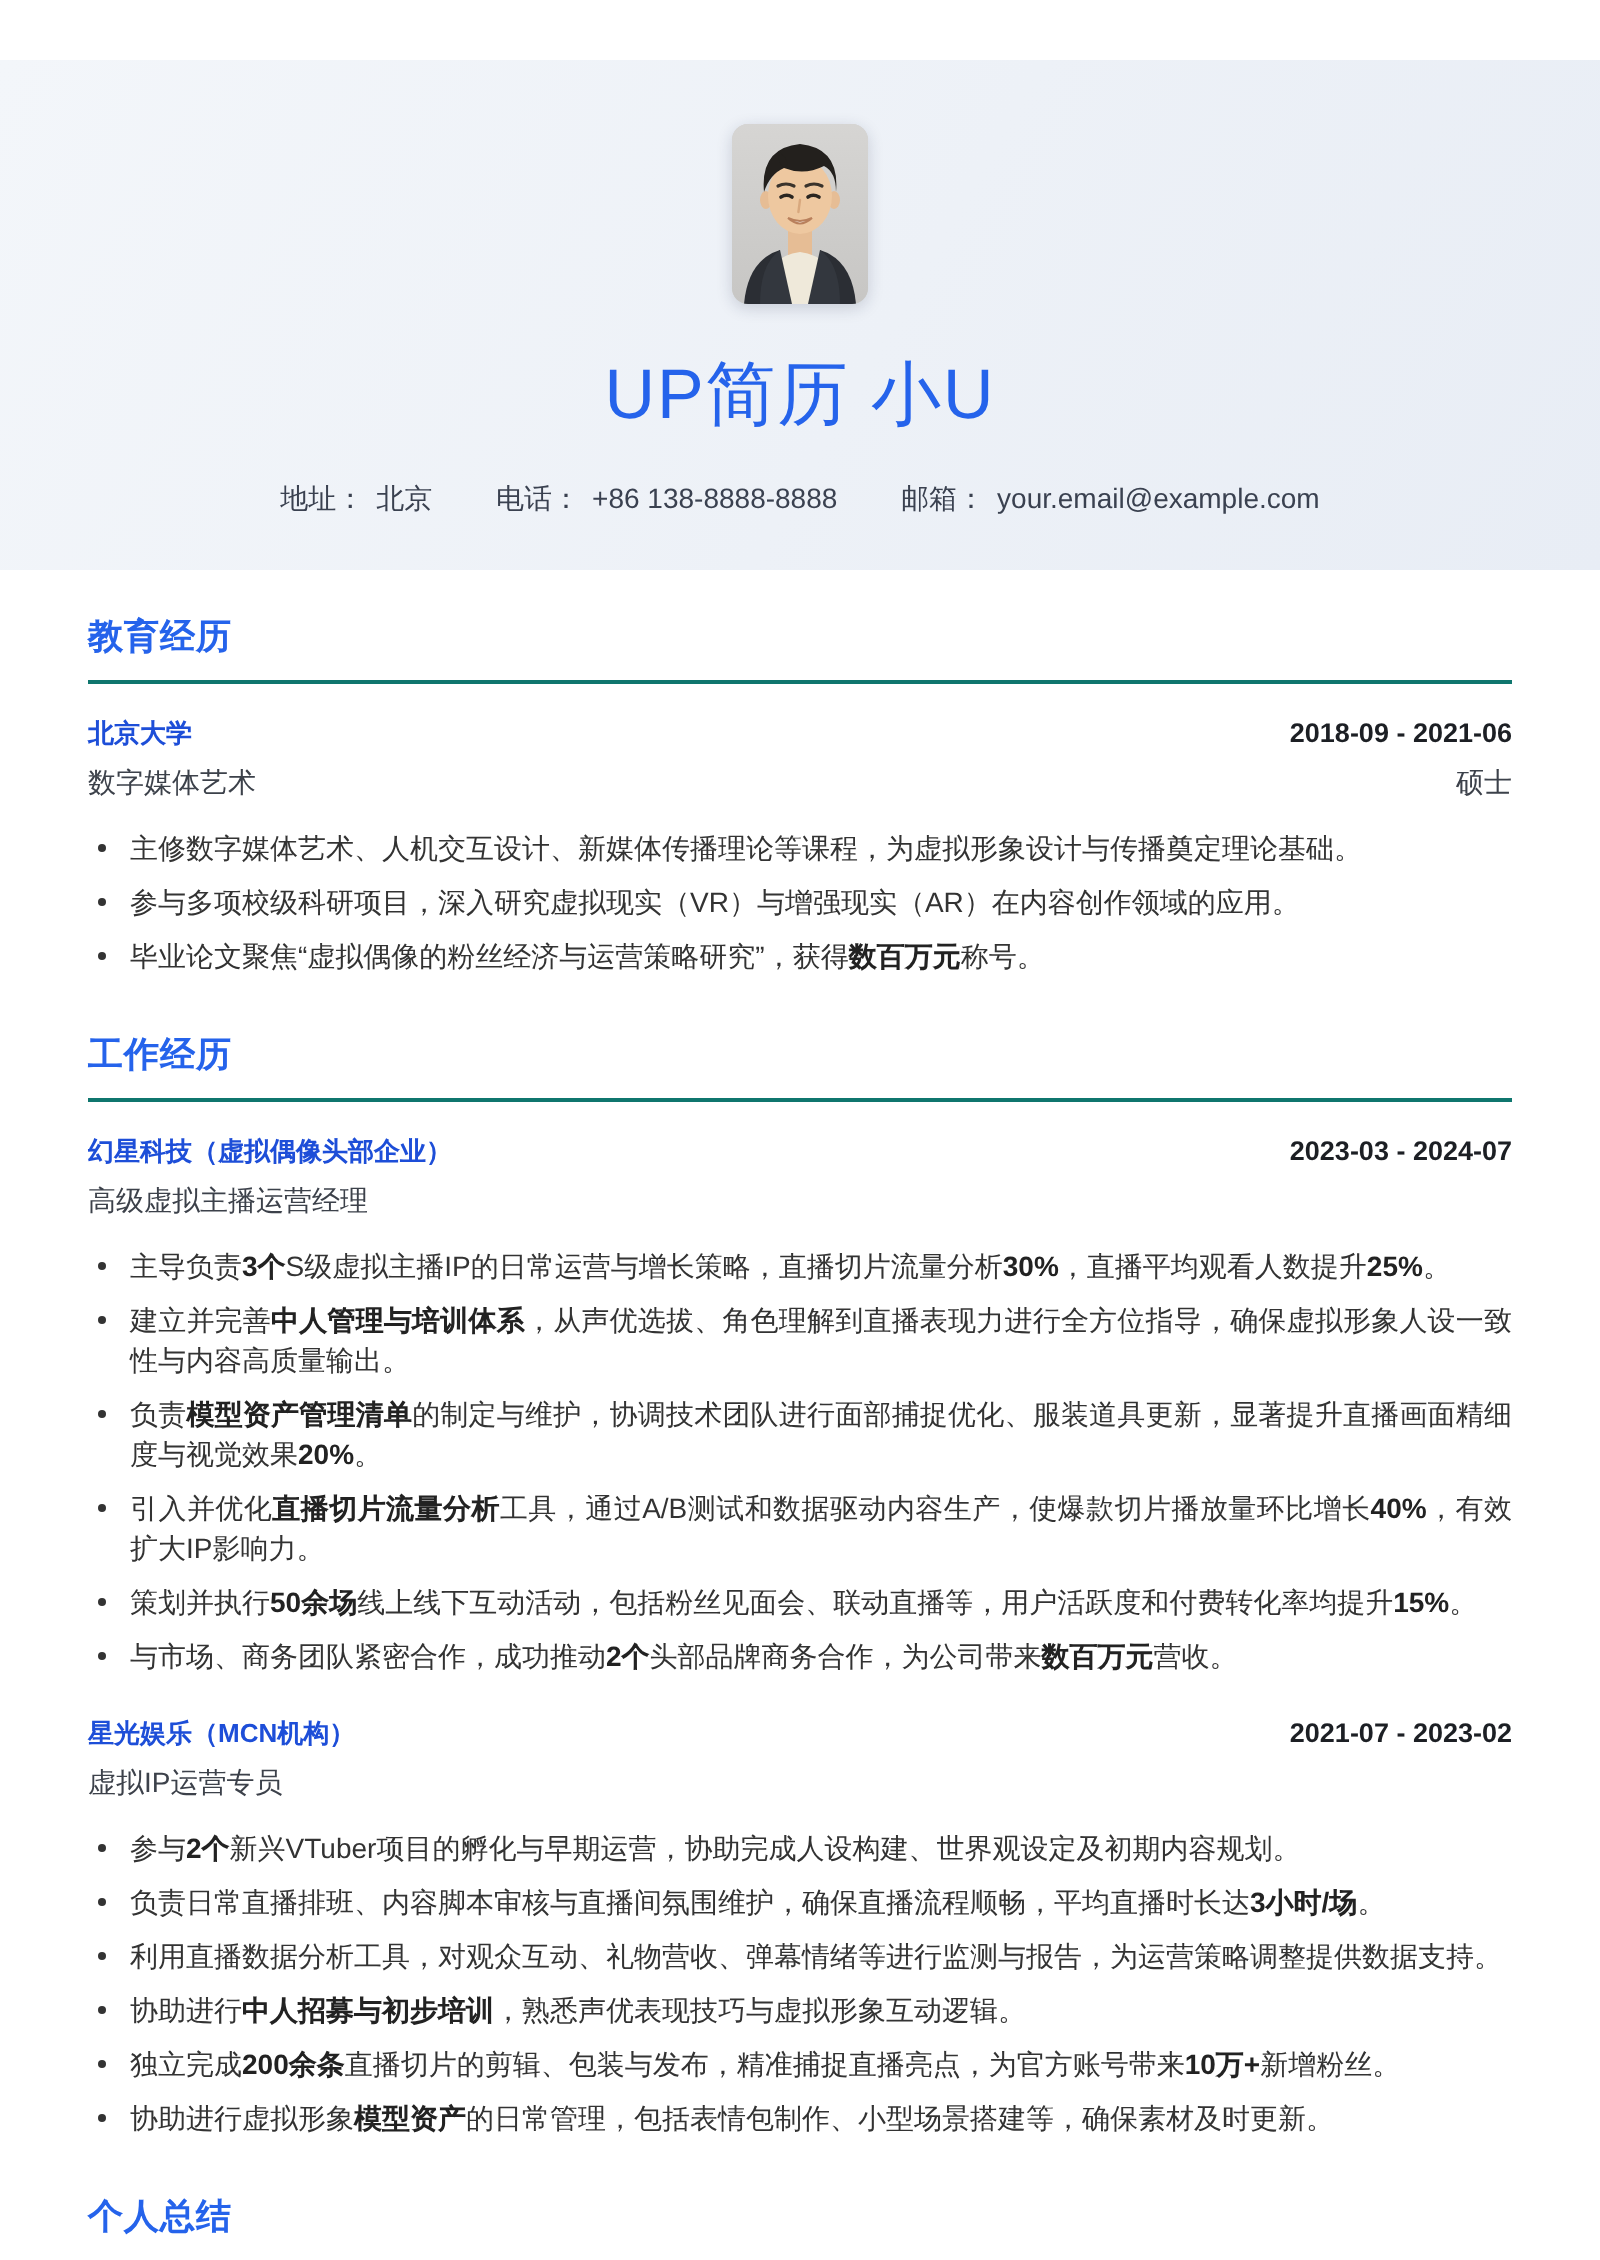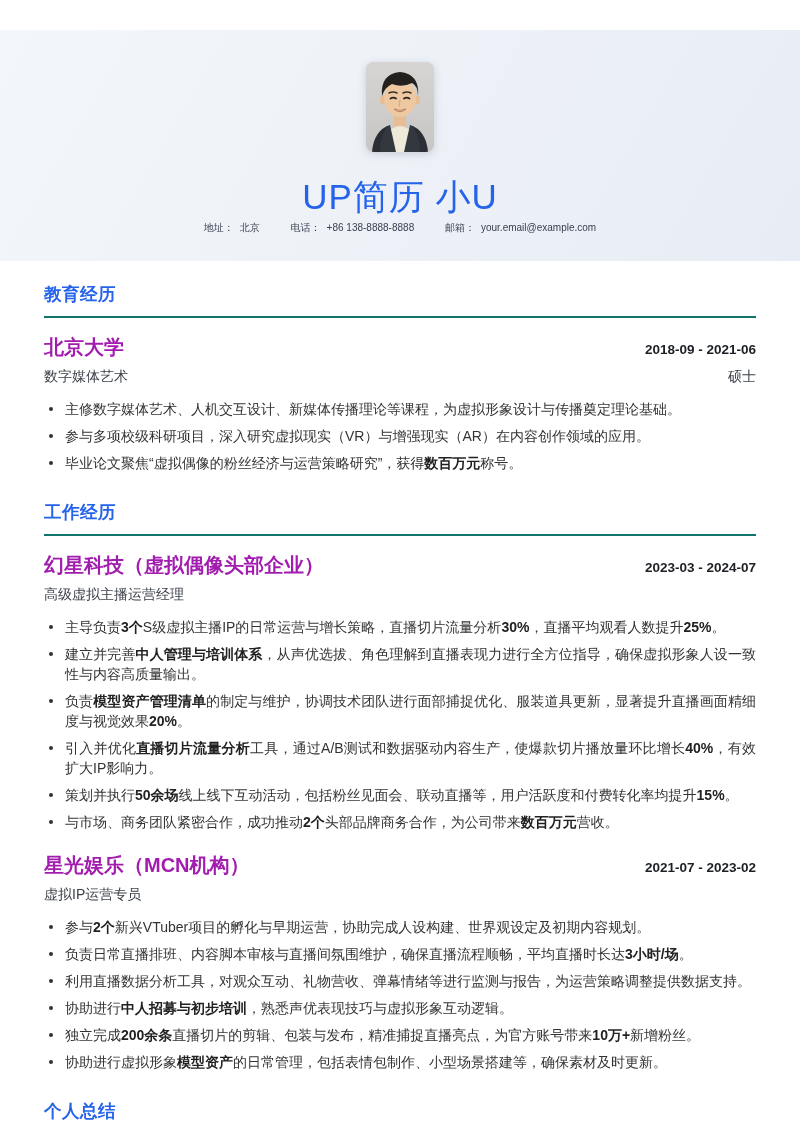--- a/index.html
+++ b/index.html
@@ -32,21 +32,22 @@
     background: #d2d1cf;
   }
   .photo svg { display: block; width: 100%; height: 100%; }
   h1.name {
     margin-top: 22px;
     font-size: 35px;
     font-weight: normal;
     letter-spacing: 1px;
   }
   .contact {
-    font-size: 10px;
+    margin-top: 20px;
+    font-size: 14px;
     color: #3a4150;
   }
   .contact .pair { margin: 0 14px; }
   .contact .lbl { margin-right: 6px; }
   
   main { padding: 0 44px; }
   section.block { margin-top: 27px; }
   section.block:first-child { margin-top: 21px; }
   h2.sec-title {
     font-size: 17.5px;
@@ -55,21 +56,21 @@
     border-bottom: 2px solid #0f766e;
     letter-spacing: 0.5px;
   }
   .entry { margin-top: 16px; }
   .entry + .entry { margin-top: 20px; }
   .entry-head {
     display: flex;
     justify-content: space-between;
     align-items: baseline;
   }
-  .entry-head .org { font-size: 20px; font-weight: bold; color: #a21caf; }
+  .entry-head .org { font-size: 13px; font-weight: bold; color: #1d4ed8; }
   .entry-head .date { font-size: 13.5px; font-weight: bold; color: #1c1f24; }
   .entry-sub {
     display: flex;
     justify-content: space-between;
     margin-top: 7px;
     font-size: 14px;
     color: #3c414a;
   }
   ul.bullets { margin-top: 13px; list-style: none; }
   ul.bullets li {

